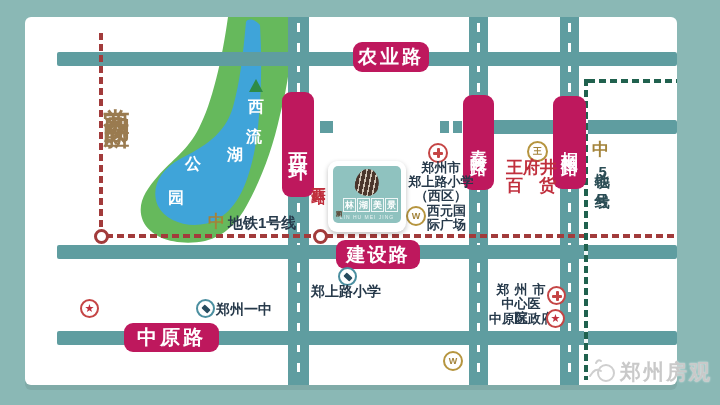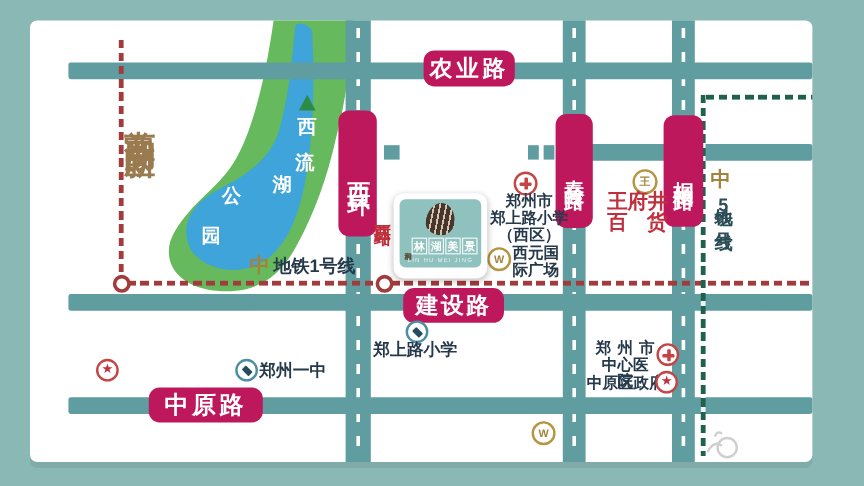--- a/index.html
+++ b/index.html
@@ -176,14 +176,15 @@
     </div>
   </div>
 
   <svg class="abs" style="left:585px;top:355px;z-index:8;" width="36" height="30">
     <g stroke="#cfcfcf" fill="none" stroke-width="2" stroke-linecap="round">
       <circle cx="21" cy="18" r="8"></circle>
       <path d="M5,21 q5,-9 11,-5"></path>
       <path d="M11,8 q2,-4 5,-2"></path>
     </g>
   </svg>
+  <div class="watermark">郑州房观</div>
 
 </div>
 
 </body></html>

